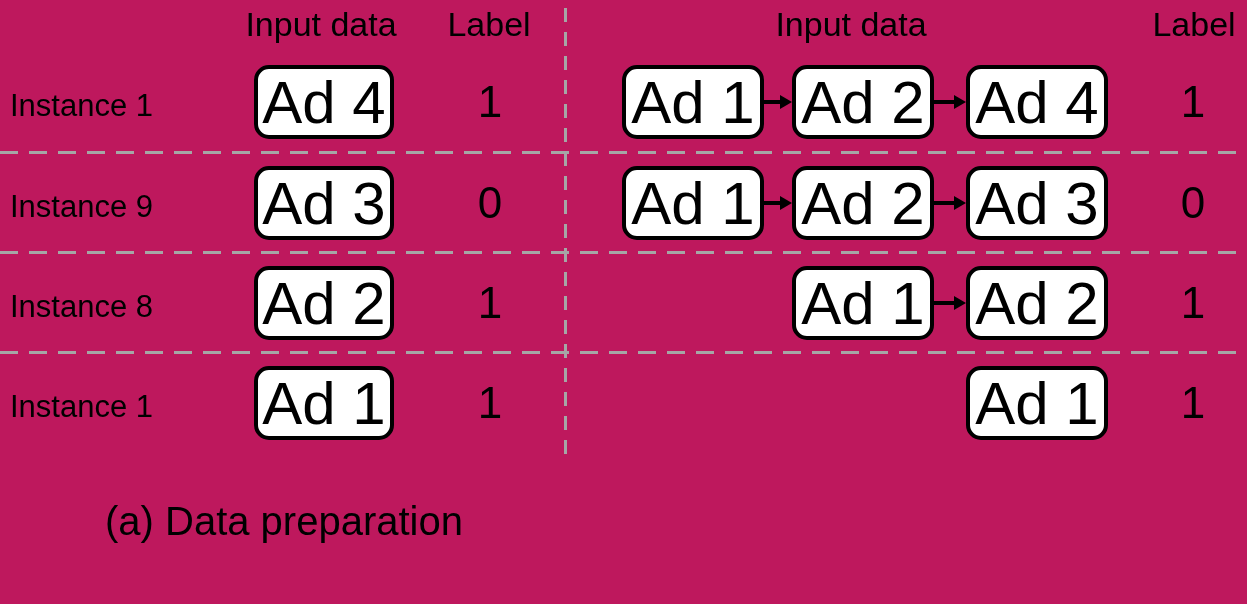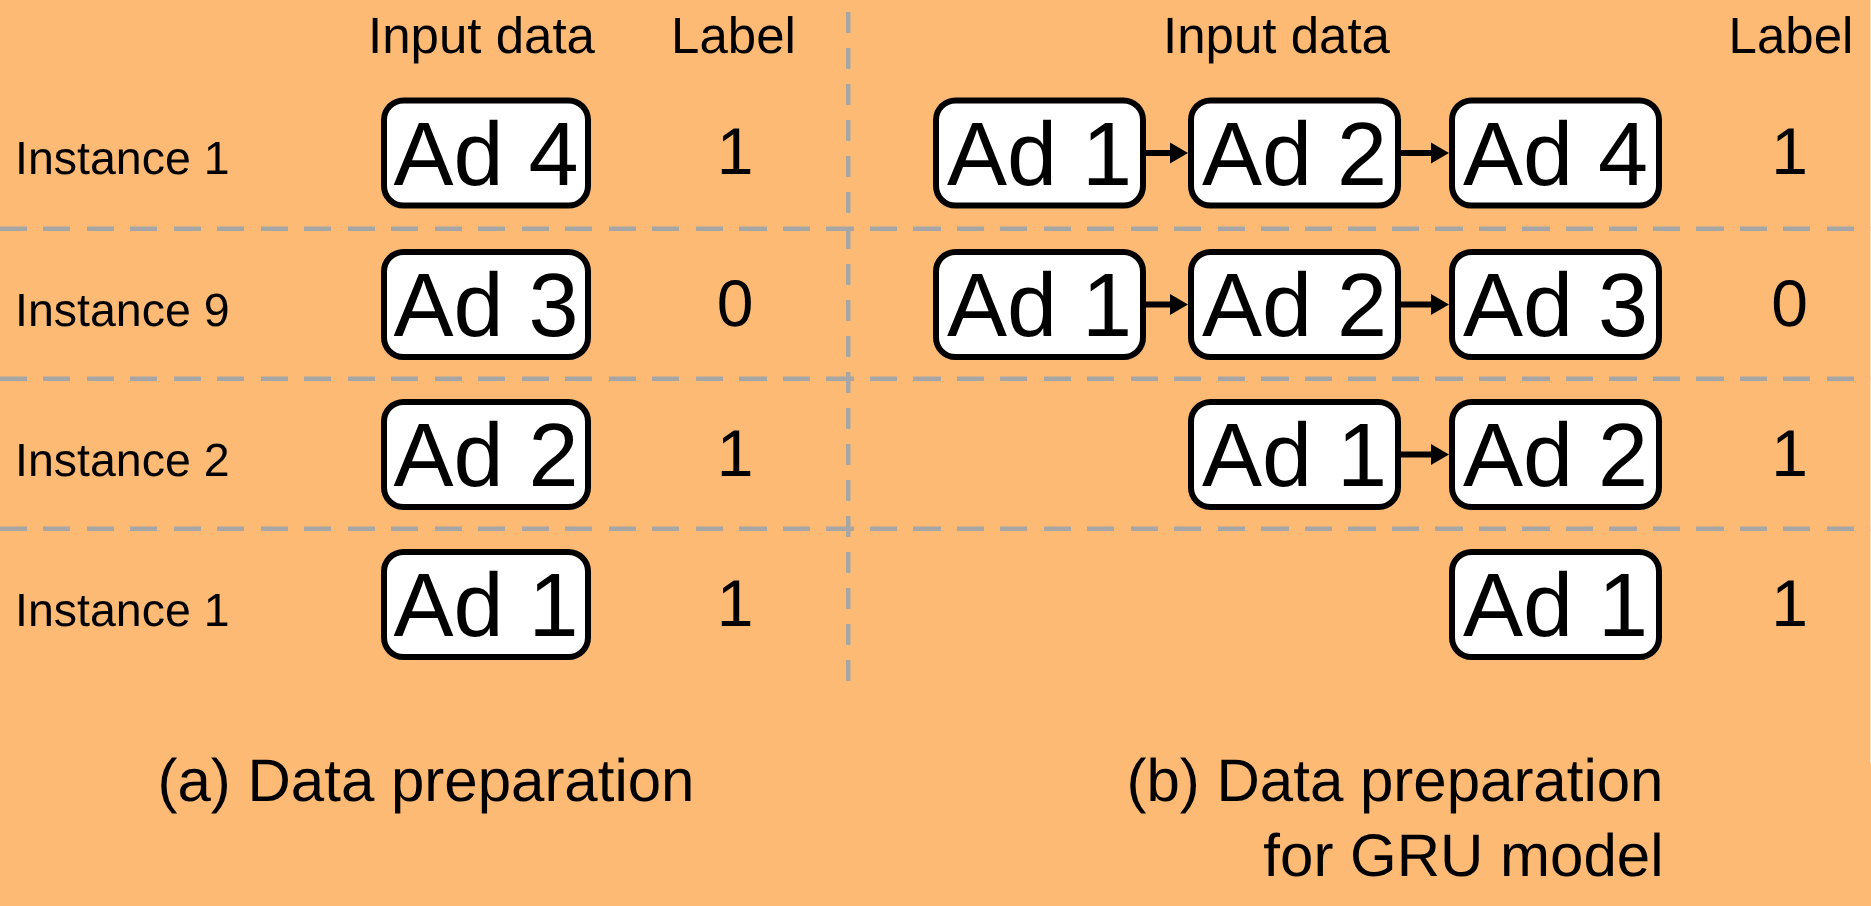--- a/index.html
+++ b/index.html
@@ -6,21 +6,21 @@
   html, body {
     width: 1247px; height: 604px;
     background: #ffffff;
     font-family: "Liberation Sans", sans-serif;
     color: #000000;
     overflow: hidden;
   }
   #canvas {
     position: relative;
     width: 1247px; height: 604px;
-    background: #fdba74;
+    background: #be185d;
   }
   .hdr {
     position: absolute;
     transform: translateX(-50%);
     font-size: 34px;
     line-height: 40px;
     white-space: nowrap;
     color: #000000;
   }
   .instance-label {
@@ -105,21 +105,21 @@
 
   <div class="v-divider" style="left:564px; top:8px; height:452px;"></div>
 
   <div id="rows-a">
       <div class="instance-label" style="left: 10px; top: 87px;">Instance 1</div>
       <div class="ad-box" style="left: 254px; top: 65px; width: 140px; height: 74px;">Ad 4</div>
       <div class="label-val" style="left: 490px; top: 76px;">1</div>
       <div class="instance-label" style="left: 10px; top: 188px;">Instance 9</div>
       <div class="ad-box" style="left: 254px; top: 166px; width: 140px; height: 74px;">Ad 3</div>
       <div class="label-val" style="left: 490px; top: 177px;">0</div>
-      <div class="instance-label" style="left: 10px; top: 288px;">Instance 2</div>
+      <div class="instance-label" style="left: 10px; top: 288px;">Instance 8</div>
       <div class="ad-box" style="left: 254px; top: 266px; width: 140px; height: 74px;">Ad 2</div>
       <div class="label-val" style="left: 490px; top: 277px;">1</div>
       <div class="instance-label" style="left: 10px; top: 388px;">Instance 1</div>
       <div class="ad-box" style="left: 254px; top: 366px; width: 140px; height: 74px;">Ad 1</div>
       <div class="label-val" style="left: 490px; top: 377px;">1</div>
     </div>
   <div id="rows-b">
       <div class="ad-box" style="left: 622px; top: 65px; width: 142px; height: 74px;">Ad 1</div>
       <div class="ad-box" style="left: 792px; top: 65px; width: 142px; height: 74px;">Ad 2</div>
       <div class="arrow" style="left: 764px; top: 95px; width: 28px;">
@@ -151,18 +151,14 @@
         <div class="head"></div>
       </div>
       <div class="label-val" style="left: 1193px; top: 277px;">1</div>
       <div class="ad-box" style="left: 966px; top: 366px; width: 142px; height: 74px;">Ad 1</div>
       <div class="label-val" style="left: 1193px; top: 377px;">1</div>
     </div>
 
   <div class="caption" style="left:284px; top:496px;">
     <div>(a) Data preparation</div>
   </div>
-  <div class="caption" style="left:930px; top:496px;">
-    <div>(b) Data preparation</div>
-    <div>for GRU model</div>
-  </div>
 
 </div>
 
 </body></html>

